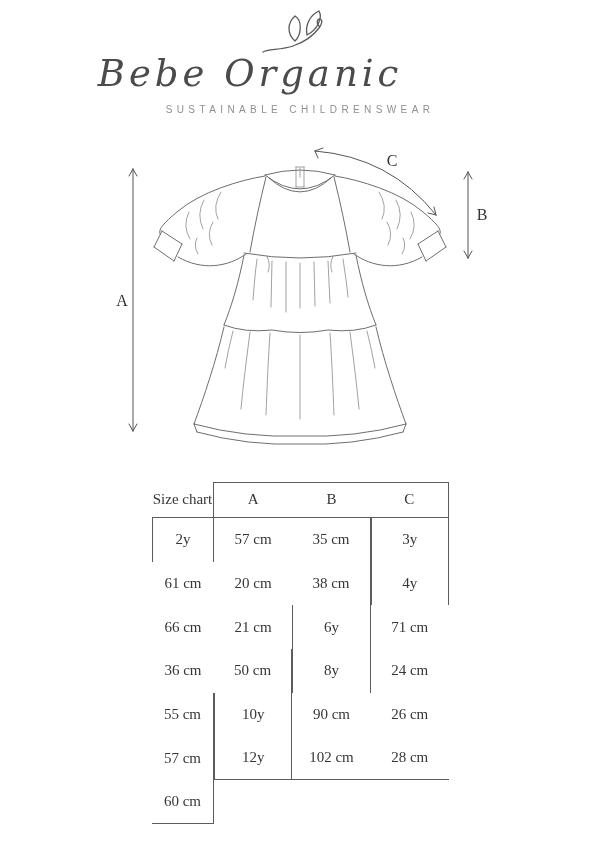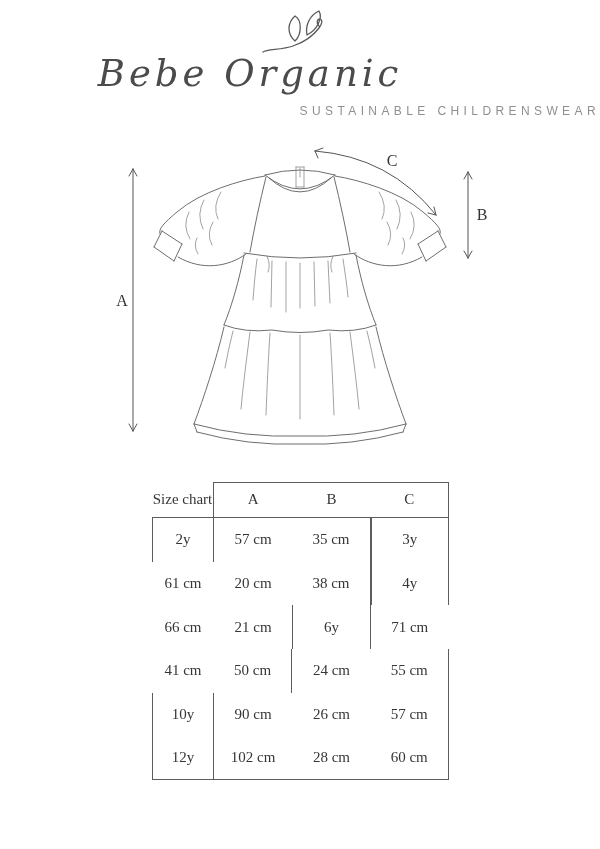--- a/index.html
+++ b/index.html
@@ -5,22 +5,22 @@
   html,body{margin:0;padding:0;background:#fff;}
   .page{position:relative;width:600px;height:849px;background:#ffffff;overflow:hidden;
         font-family:"Liberation Serif", serif;color:#333;}
   
   .brand-header{position:absolute;left:0;top:0;width:600px;text-align:center;}
   .sprig{position:absolute;left:255px;top:8px;width:90px;height:52px;}
   .brand-name{position:absolute;left:0;top:52px;width:500px;
       font-family:"DejaVu Serif", serif;font-style:italic;font-weight:400;
       font-size:37px;letter-spacing:4px;color:#4b4b4b;text-align:center;}
   .tagline{position:absolute;left:0;top:104px;width:600px;
-      font-family:"Liberation Sans", sans-serif;font-size:12px;letter-spacing:4.4px;
-      color:#8f8f8f;text-align:right;}
+      font-family:"Liberation Sans", sans-serif;font-size:10px;letter-spacing:4.4px;
+      color:#8f8f8f;text-align:center;}
   
   .diagram{position:absolute;left:100px;top:135px;width:400px;height:340px;}
   .diagram path{fill:none;stroke-linecap:round;stroke-linejoin:round;}
   .sketch path{stroke:#6e6e6e;stroke-width:1;}
   .sketch .fine{stroke:#8a8a8a;stroke-width:0.8;}
   .measure path{stroke:#555;stroke-width:1;}
   .measure-label{font-family:"Liberation Serif", serif;font-size:16px;fill:#333;}
   
   .size-table{position:absolute;left:152px;top:482px;width:271px;
       display:grid;grid-template-columns:62px 78.3px 78.3px 78.3px;
@@ -113,23 +113,24 @@
     <div class="cell b">61 cm</div>
     <div class="cell b">20 cm</div>
     <div class="cell b col-c">38 cm</div>
 
     <div class="cell b col-size">4y</div>
     <div class="cell b">66 cm</div>
     <div class="cell b">21 cm</div>
 
     <div class="cell b col-size">6y</div>
     <div class="cell b">71 cm</div>
-    <div class="cell b">41 cm</div>
+    <div class="cell b">36 cm</div>
     <div class="cell b col-c">50 cm</div>
 
+    <div class="cell b col-size">8y</div>
     <div class="cell b">24 cm</div>
     <div class="cell b col-c">55 cm</div>
 
     <div class="cell b col-size">10y</div>
     <div class="cell b">90 cm</div>
     <div class="cell b">26 cm</div>
     <div class="cell b col-c">57 cm</div>
 
     <div class="cell b col-size row-last">12y</div>
     <div class="cell b row-last">102 cm</div>

